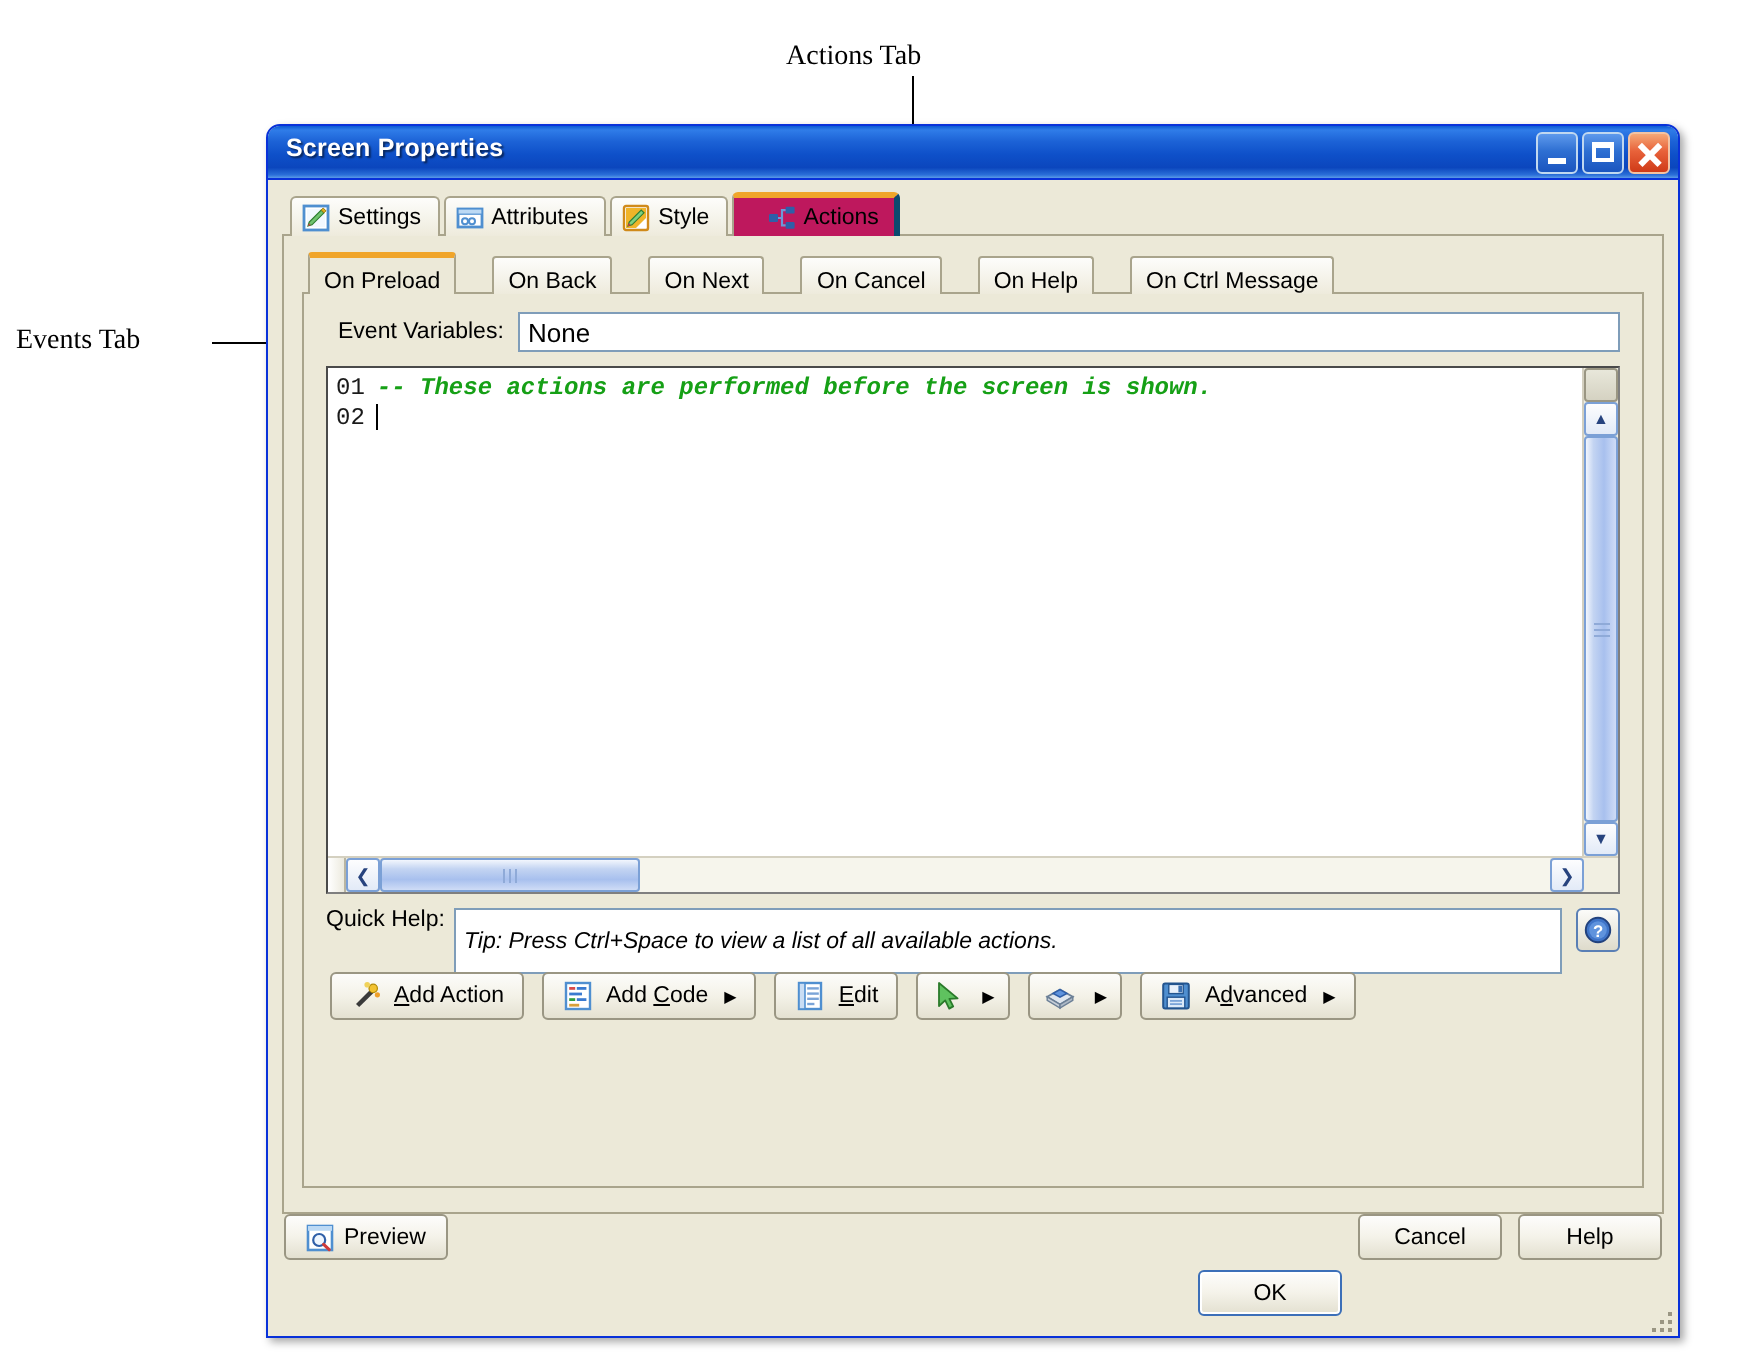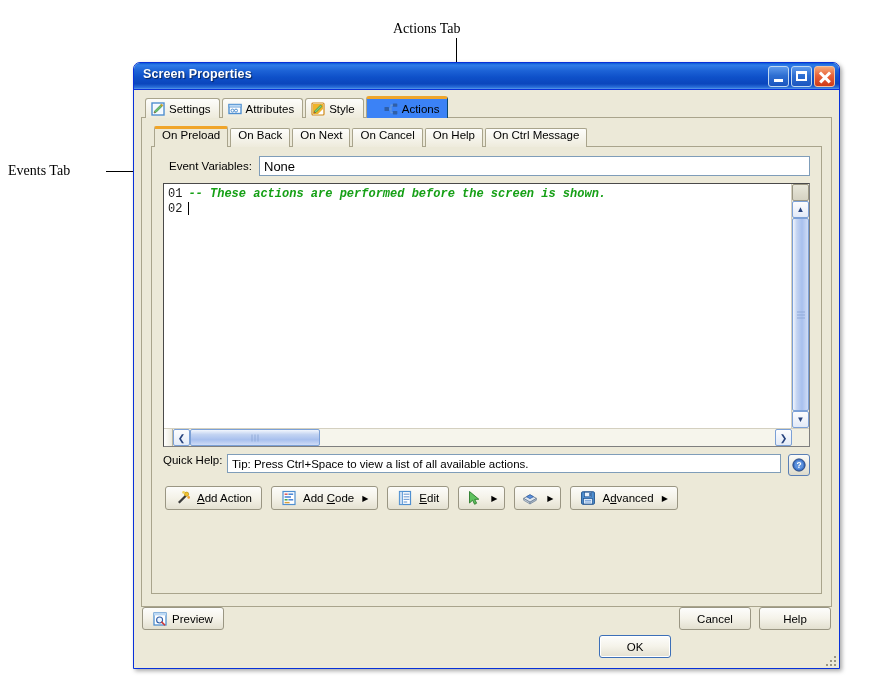--- a/index.html
+++ b/index.html
@@ -82,49 +82,49 @@
     background: linear-gradient(to bottom, #fdfdfb, #eeebdc);
     border: 1px solid #a9a48c;
     border-bottom: none;
     border-radius: 3px 3px 0 0;
     margin-right: 2px;
     box-sizing: border-box;
     position: relative;
   }
   .otab.active {
     height: 22px;
-    background: #3b82f6;
+    background: #be185d;
     border-top: 3px solid #f0a52a;
     border-left: 1px solid #a9a48c;
-    border-right: 1px solid #0c4a6e;
+    border-right: 3px solid #0c4a6e;
     z-index: 4;
     padding-left: 17px;
   }
   .tabpanel-outer {
     position: relative;
     margin-top: -1px;
     height: 490px;
     background: #ece9d8;
     border: 1px solid #a9a48c;
     box-sizing: border-box;
     padding: 8px 9px 8px 9px;
   }
 
   
   .tabstrip-inner { position: relative; height: 21px; display: flex; align-items: flex-end; padding-left: 3px; z-index: 3; }
   .itab {
     height: 19px;
-    display: flex; align-items: flex-start;
+    display: flex; align-items: flex-end;
     padding: 0 7px;
     font-size: 11.5px; color: #000;
     background: linear-gradient(to bottom, #fdfdfb, #eeebdc);
     border: 1px solid #a9a48c;
     border-bottom: none;
     border-radius: 2px 2px 0 0;
-    margin-right: 2px;
+    margin-right: 18px;
     box-sizing: border-box;
   }
   .itab.active {
     height: 21px;
     background: #ece9d8;
     border-top: 3px solid #f0a52a;
     z-index: 4;
   }
   .tabpanel-inner {
     position: relative;
@@ -209,22 +209,22 @@
   .hthumb .grip { position:absolute; left:50%; top:50%; transform:translate(-50%,-50%); height:7px; display:flex; gap:2px; }
   .hthumb .grip i { width:1px; height:7px; background:#8faad8; }
   .htrack { flex:1; background:#f6f5ec; }
   .hsb-corner { width: 17px; min-width: 17px; background: #f1efe2; }
   .lead-box { width: 8px; min-width:8px; background: linear-gradient(to right,#fff,#eceade); border-right:1px solid #b9b5a2; }
 
   
   .qhrow { display:flex; margin-top: 7px; height: 21px; }
   .qhlabel { font-size: 11.5px; color:#000; width: 64px; }
   .qhinput {
-    flex:1; height:19px; background:#fff; border:1px solid #7f9db9; box-sizing:border-box;
-    font-size:11.5px; color:#000; display:flex; align-items:center; padding-left:4px;
+    flex:1; height:33px; background:#fff; border:1px solid #7f9db9; box-sizing:border-box;
+    font-size:11.5px; color:#000; display:flex; align-items:center; padding-left:4px;font-style:italic;
   }
   .qhbtn {
     width:22px; height:22px; margin-left:7px;
     background: linear-gradient(to bottom,#fbfbf9,#dedbcb);
     border:1px solid #5a7fb5; border-radius:3px;
     display:flex; align-items:center; justify-content:center;
     box-sizing:border-box;
   }
 
   

